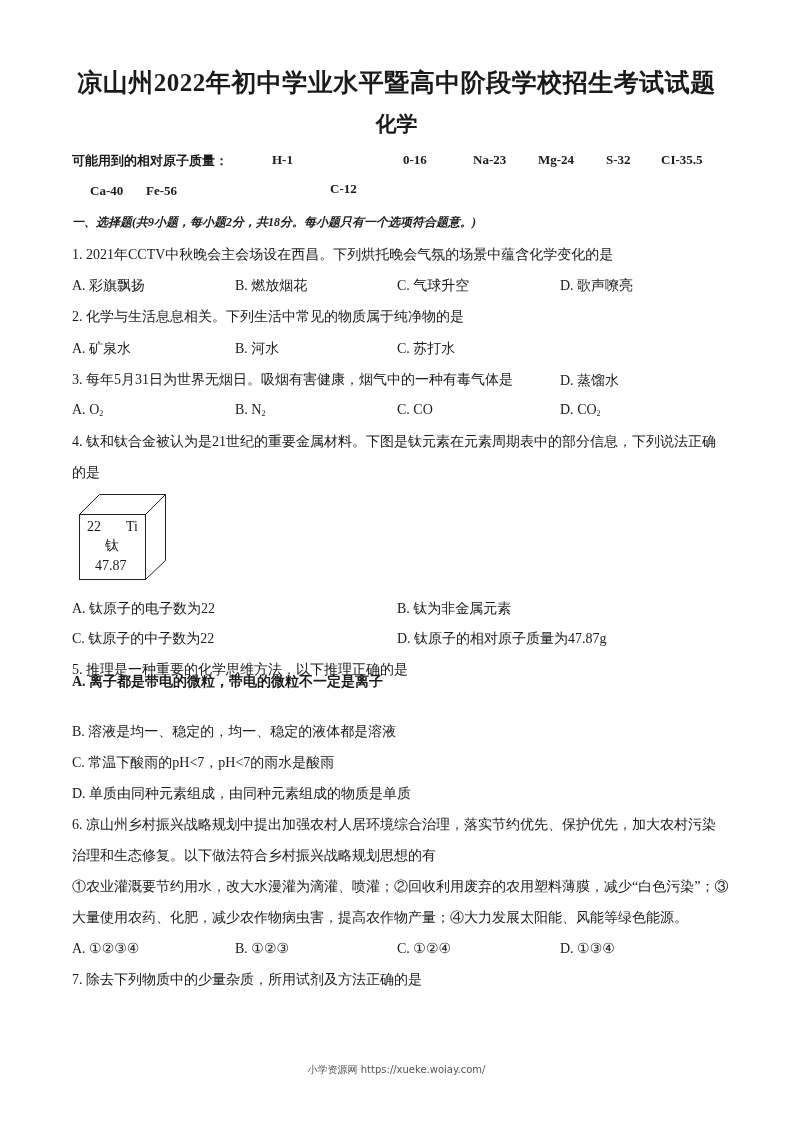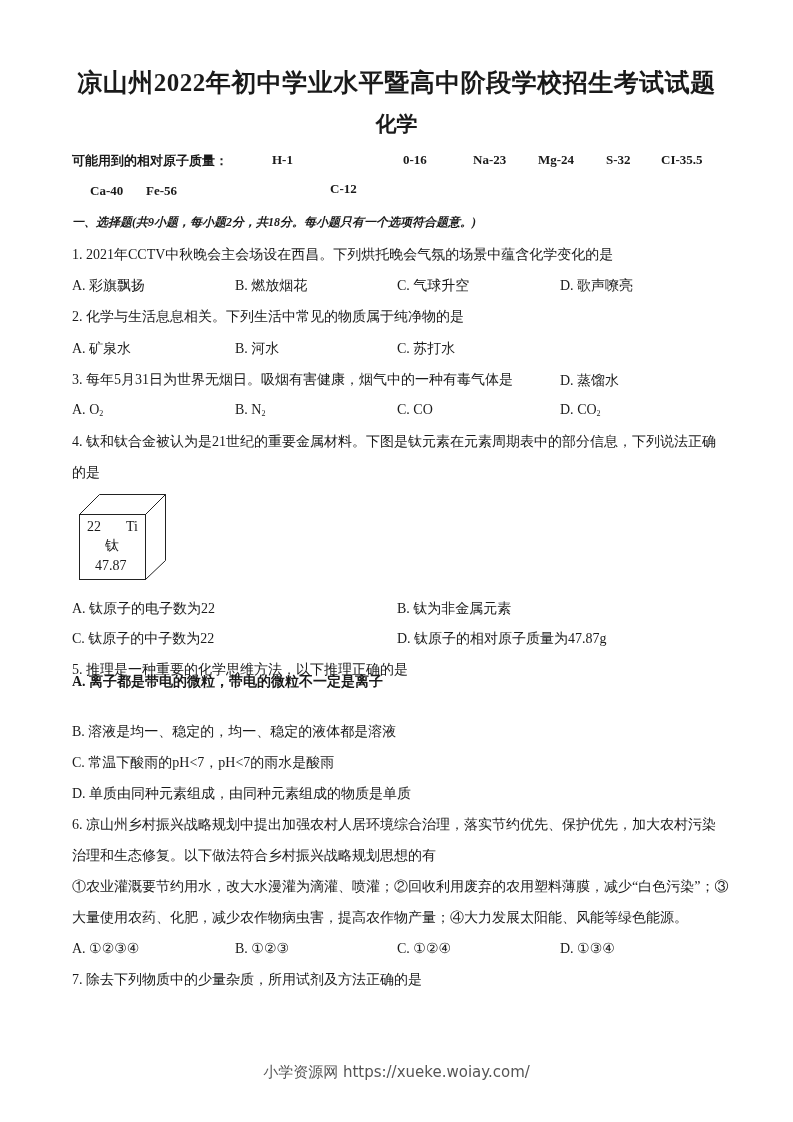--- a/index.html
+++ b/index.html
@@ -8,21 +8,21 @@
   .abs { position: absolute; white-space: nowrap; }
   .title { top: 66px; left: 0; width: 793px; text-align: center; font-size: 25px; font-weight: bold; letter-spacing: 0.5px; }
   .subject { top: 110px; left: 0; width: 793px; text-align: center; font-size: 21px; font-weight: bold; }
   .mass-line { font-size: 13px; font-weight: bold; }
   .section { font-size: 12px; font-weight: bold; font-style: italic; }
   .q { font-size: 14px; }
   .opt { font-size: 14px; }
   sub { font-size: 8px; vertical-align: -2px; }
   .cube { position: absolute; left: 79px; top: 494px; width: 92px; height: 86px; }
   .cube-label { position: absolute; font-size: 14px; }
-  .footer { top: 1063px; left: 0; width: 793px; text-align: center; font-size: 15px;
+  .footer { top: 1063px; left: 0; width: 793px; text-align: center; font-size: 10px;
             font-family: "DejaVu Sans", "Liberation Sans", sans-serif; color: #555555; }
 </style>
 </head>
 <body>
 
 <div>
 
   <div class="abs title">凉山州2022年初中学业水平暨高中阶段学校招生考试试题</div>
   <div class="abs subject">化学</div>
 

